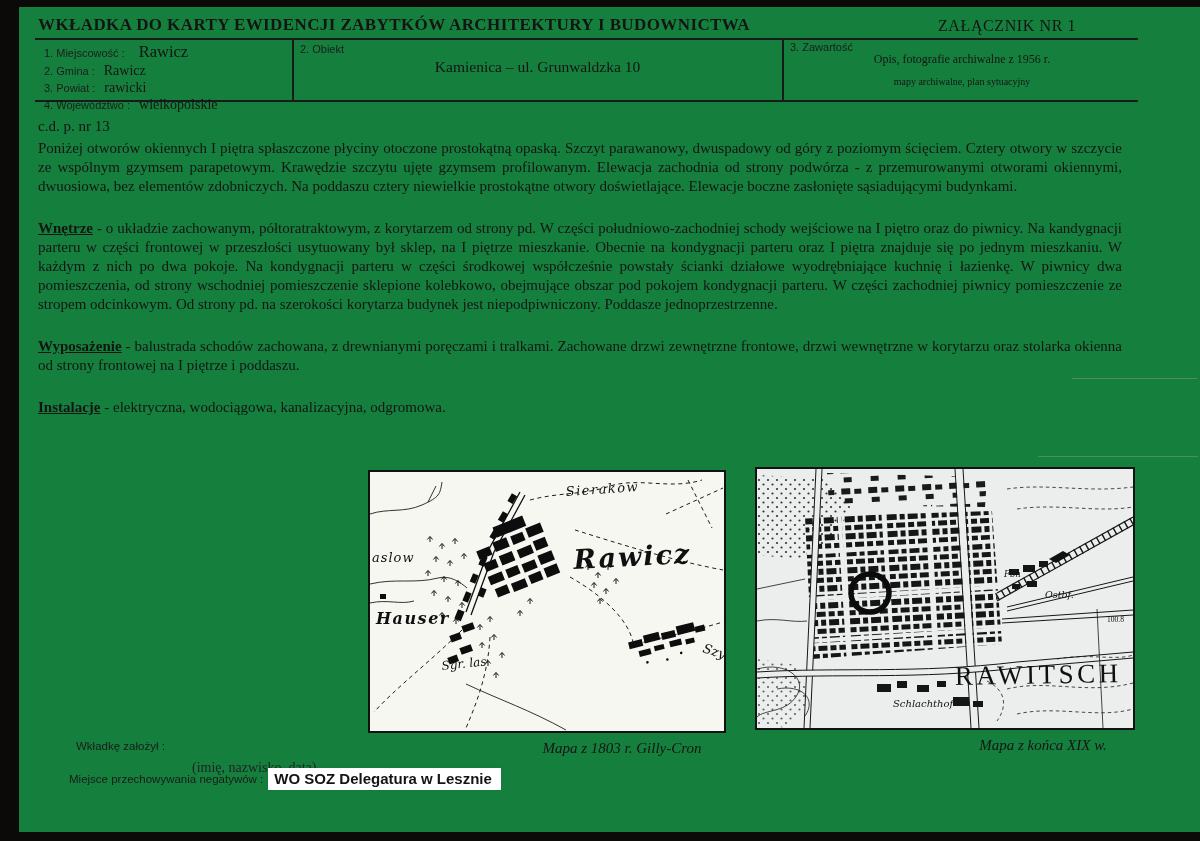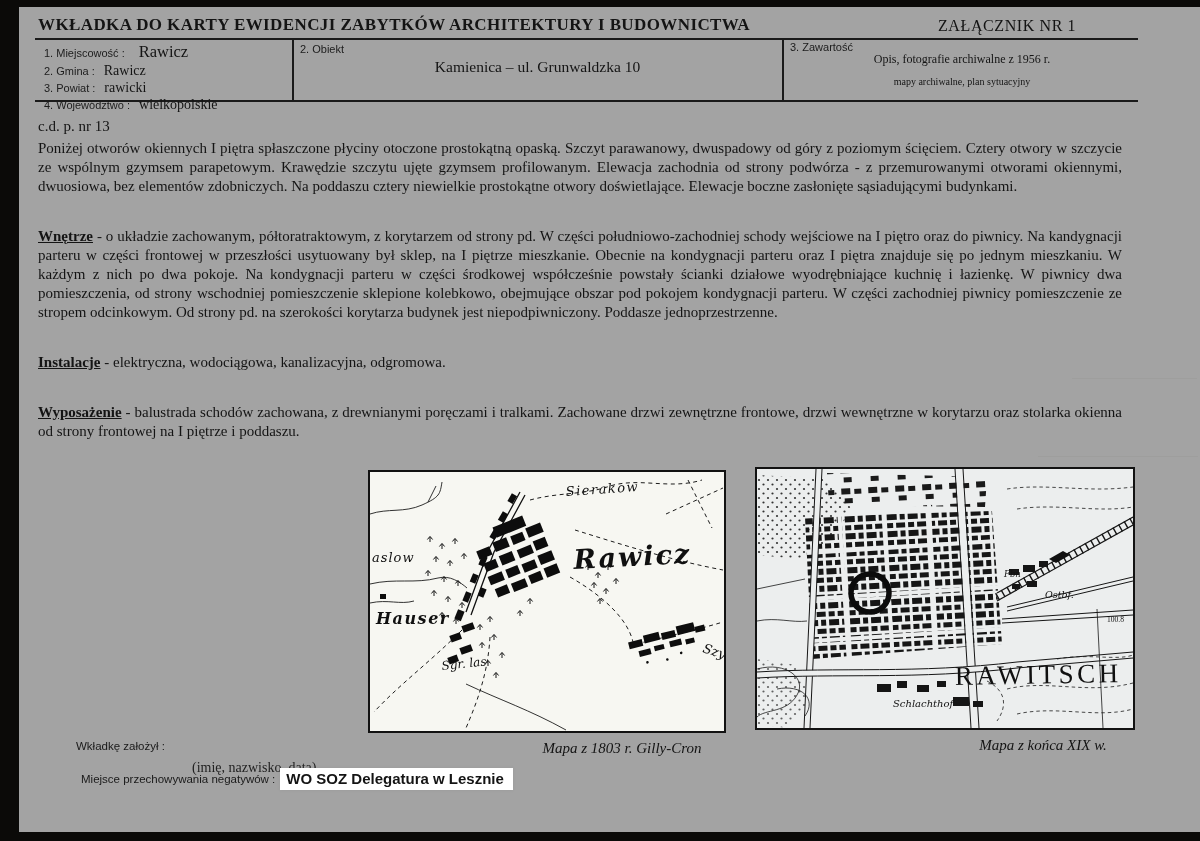--- a/index.html
+++ b/index.html
@@ -1,19 +1,19 @@
 <!DOCTYPE html>
 <html><head>
 <meta charset="utf-8">
 <style>
   * { margin:0; padding:0; box-sizing:border-box; }
   html,body { background:#e9e9e6; }
   #page {
     position:relative; width:1200px; height:841px;
-    background:#a3a3a3; overflow:hidden;
+    background:#15803d; overflow:hidden;
     font-family:"Liberation Serif", serif; color:#141414;
   }
   
   .edge { position:absolute; background:#0b0a08; }
   .edge-top    { left:0; top:0; width:1200px; height:7px; }
   .edge-left   { left:0; top:0; width:19px; height:841px; }
   .edge-bottom { left:0; top:832px; width:1200px; height:9px; }
   .streak { position:absolute; height:1px; background:#9a9a96; opacity:.45; }
 
   
@@ -44,38 +44,38 @@
   .zaw-label { left:790px; top:41px; }
   .zaw-line1 { position:absolute; left:788px; top:52px; width:348px; text-align:center; font-size:12px; }
   .zaw-line2 { position:absolute; left:788px; top:76px; width:348px; text-align:center; font-size:10px; }
 
   
   .body-text {
     position:absolute; left:38px; top:117px; width:1084px;
     font-size:15px; line-height:19px; text-align:justify;
   }
   .body-text .cd { margin-bottom:3px; }
-  .body-text p.sec { margin-top:31px; }
+  .body-text p.sec { margin-top:23px; }
   .sec-heading { font-weight:bold; text-decoration:underline; }
 
   
   .map-frame { position:absolute; border:2px solid #121212; }
   .map-left  { left:368px; top:470px; width:358px; height:263px; background:#f7f7f2; }
   .map-right { left:755px; top:467px; width:380px; height:263px; background:#eceeee; }
   .map-frame svg { display:block; width:100%; height:100%; }
   .caption { position:absolute; font-size:15px; text-align:center; white-space:nowrap;font-style:italic; }
   .cap-left  { left:472px; top:740px; width:300px; }
   .cap-right { left:928px; top:737px; width:230px; }
 
   
   .foot-label { font-family:"Liberation Sans", sans-serif; font-size:11.5px; color:#1a1a1a;margin-left:29px; }
   .foot-row1 { position:absolute; left:47px; top:740px; display:flex; align-items:baseline; }
   .foot-row1 .foot-value { font-size:16.5px; margin-left:7px; letter-spacing:.2px; }
   .foot-hint { position:absolute; left:192px; top:760px; font-family:Liberation Serif, serif; font-size:14px; color:#222;text-align:right; }
-  .foot-row2 { position:absolute; left:52px; top:768px; display:flex; align-items:center; }
+  .foot-row2 { position:absolute; left:40px; top:768px; display:flex; align-items:center; }
   .neg-value {
     font-family:Liberation Sans, sans-serif; font-weight:bold; font-size:15px;
     background:#ffffff; padding:2px 9px 3px 6px; margin-left:5px;
     box-shadow:0 0 4px rgba(0,0,0,.06);
   }
   .map-script { font-family:"DejaVu Serif", serif; font-style:italic; fill:#101010; }
   .map-print  { font-family:"Liberation Serif", serif; fill:#101010; }
 </style>
 </head>
 <body>
@@ -118,22 +118,22 @@
   <div class="obj-value">Kamienica – ul. Grunwaldzka 10</div>
 
   <div class="cell-label zaw-label">3. Zawartość</div>
   <div class="zaw-line1">Opis, fotografie archiwalne z 1956 r.</div>
   <div class="zaw-line2">mapy archiwalne, plan sytuacyjny</div>
 
   <div class="body-text">
     <div class="cd">c.d. p. nr 13</div>
     <p>Poniżej otworów okiennych I piętra spłaszczone płyciny otoczone prostokątną opaską. Szczyt parawanowy, dwuspadowy od góry z poziomym ścięciem. Cztery otwory w szczycie ze wspólnym gzymsem parapetowym. Krawędzie szczytu ujęte gzymsem profilowanym. Elewacja zachodnia od strony podwórza - z przemurowanymi otworami okiennymi, dwuosiowa, bez elementów zdobniczych. Na poddaszu cztery niewielkie prostokątne otwory doświetlające. Elewacje boczne zasłonięte sąsiadującymi budynkami.</p>
     <p class="sec"><span class="sec-heading">Wnętrze</span><span> - o układzie zachowanym, półtoratraktowym, z korytarzem od strony pd. W części południowo-zachodniej schody wejściowe na I piętro oraz do piwnicy. Na kandygnacji parteru w części frontowej w przeszłości usytuowany był sklep, na I piętrze mieszkanie. Obecnie na kondygnacji parteru oraz I piętra znajduje się po jednym mieszkaniu. W każdym z nich po dwa pokoje. Na kondygnacji parteru w części środkowej współcześnie powstały ścianki działowe wyodrębniające kuchnię i łazienkę. W piwnicy dwa pomieszczenia, od strony wschodniej pomieszczenie sklepione kolebkowo, obejmujące obszar pod pokojem kondygnacji parteru. W części zachodniej piwnicy pomieszczenie ze stropem odcinkowym. Od strony pd. na szerokości korytarza budynek jest niepodpiwniczony. Poddasze jednoprzestrzenne.</span></p>
+    <p class="sec"><span class="sec-heading">Wyposażenie</span><span> - balustrada schodów zachowana, z drewnianymi poręczami i tralkami. Zachowane drzwi zewnętrzne frontowe, drzwi wewnętrzne w korytarzu oraz stolarka okienna od strony frontowej na I piętrze i poddaszu.</span></p>
     <p class="sec"><span class="sec-heading">Instalacje</span><span> - elektryczna, wodociągowa, kanalizacyjna, odgromowa.</span></p>
-    <p class="sec"><span class="sec-heading">Wyposażenie</span><span> - balustrada schodów zachowana, z drewnianymi poręczami i tralkami. Zachowane drzwi zewnętrzne frontowe, drzwi wewnętrzne w korytarzu oraz stolarka okienna od strony frontowej na I piętrze i poddaszu.</span></p>
   </div>
 
   <div class="map-frame map-left">
     <svg viewBox="0 0 354 259">
       <defs>
         <path id="tr" d="M0,2 L0,-3 M-2.6,-0.5 L0,-3.6 L2.6,-0.5" stroke="#151515" stroke-width="1" fill="none"></path>
       </defs>
 
       <g stroke="#1c1c1c" stroke-width="0.9" fill="none">
         <path d="M0,42 C18,36 34,41 52,33 S70,22 72,10"></path>

